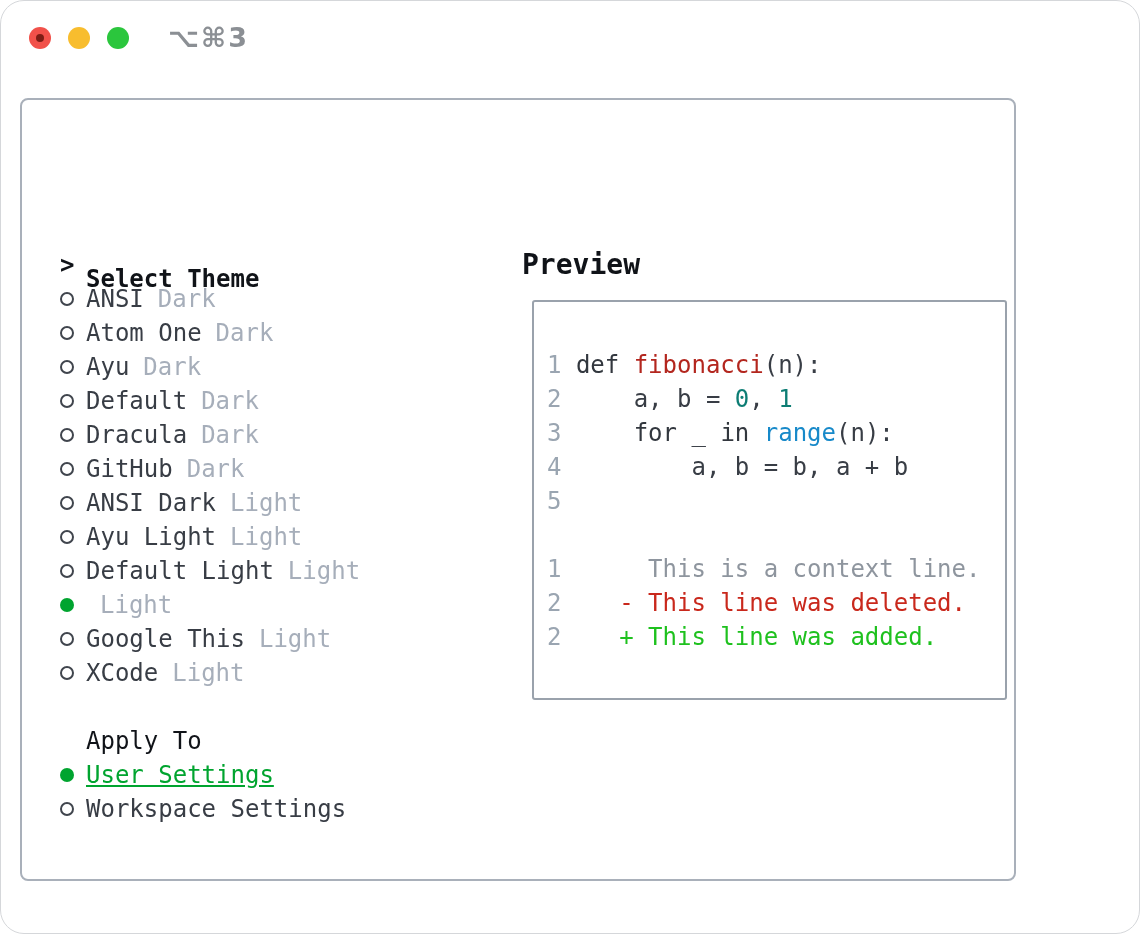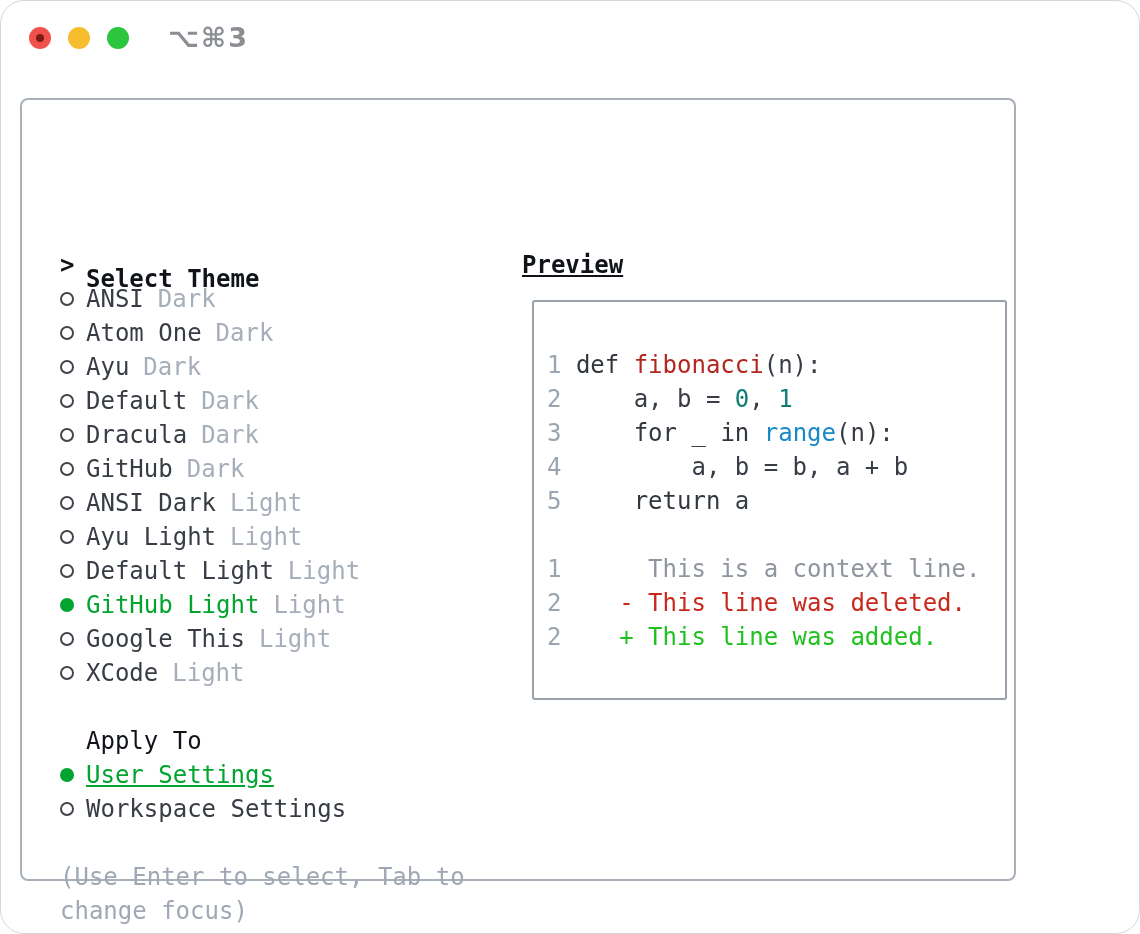--- a/index.html
+++ b/index.html
@@ -61,21 +61,21 @@
   .theme-option.selected .t-name{color:var(--selected-green);}
   .apply-heading{color:var(--heading-black);}
   .apply-option .t-name{color:var(--plain-dark);}
   .apply-option.selected .t-name{color:var(--selected-green);text-decoration:underline;}
   .blank{height:34px;}
   .help{color:var(--help-gray);}
   .help div{height:34px;line-height:34px;white-space:pre;}
   
   .preview-heading{
     position:absolute;left:500px;top:148px;height:34px;line-height:34px;
-    font-size:24px;font-weight:bold;color:var(--heading-black);text-decoration:underline;
+    font-size:28px;font-weight:bold;color:var(--heading-black);
   }
   .preview-box{
     position:absolute;left:510px;top:200px;width:475px;height:400px;
     border:2px solid var(--preview-border);border-radius:3px;
     padding:46px 0 0 13px;font-size:24px;line-height:34px;
   }
   .crow{display:flex;height:34px;}
   .ln{flex:none;width:1ch;color:var(--line-number-gray);white-space:pre;}
   .code{margin-left:1ch;white-space:pre;}
   .seg-plain{color:var(--plain-dark);}
@@ -170,21 +170,20 @@
             <span class="mk">
               <span class="dot"></span>
             </span>
             <span class="t-name">Default Light</span>
             <span class="t-var">Light</span>
           </div>
           <div class="lrow theme-option selected">
             <span class="mk">
               <span class="dot on"></span>
             </span>
-            <span class="t-name">GitHub Light</span>
             <span class="t-var">Light</span>
           </div>
           <div class="lrow theme-option">
             <span class="mk">
               <span class="dot"></span>
             </span>
             <span class="t-name">Google This</span>
             <span class="t-var">Light</span>
           </div>
           <div class="lrow theme-option">
@@ -213,24 +212,20 @@
           <div class="lrow apply-option">
             <span class="mk">
               <span class="dot"></span>
             </span>
             <span class="t-name">Workspace Settings</span>
           </div>
         </div>
 
       <div class="blank"></div>
 
-      <div class="help">
-        <div>(Use Enter to select, Tab to</div>
-        <div>change focus)</div>
-      </div>
     </div>
 
     <div class="preview-heading">Preview</div>
 
     <div class="preview-box">
       <div>
           <div class="crow">
             <span class="ln">1</span>
             <span class="code"><span class="seg-keyword">def </span><span class="seg-function">fibonacci</span><span class="seg-plain">(n):</span></span>
           </div>
@@ -241,21 +236,20 @@
           <div class="crow">
             <span class="ln">3</span>
             <span class="code"><span class="seg-plain">    </span><span class="seg-keyword">for</span><span class="seg-plain"> _ </span><span class="seg-keyword">in</span><span class="seg-plain"> </span><span class="seg-builtin">range</span><span class="seg-plain">(n):</span></span>
           </div>
           <div class="crow">
             <span class="ln">4</span>
             <span class="code"><span class="seg-plain">        a, b = b, a + b</span></span>
           </div>
           <div class="crow">
             <span class="ln">5</span>
-            <span class="code"><span class="seg-plain">    </span><span class="seg-keyword">return</span><span class="seg-plain"> a</span></span>
           </div>
           <div class="crow">
             <span class="ln"></span>
             <span class="code"></span>
           </div>
           <div class="crow">
             <span class="ln">1</span>
             <span class="code"><span class="seg-context">     This is a context line.</span></span>
           </div>
           <div class="crow">

